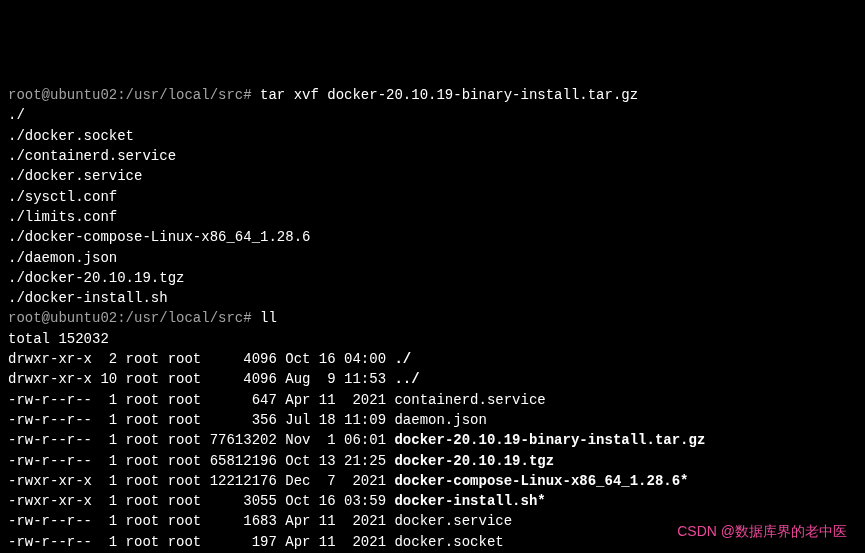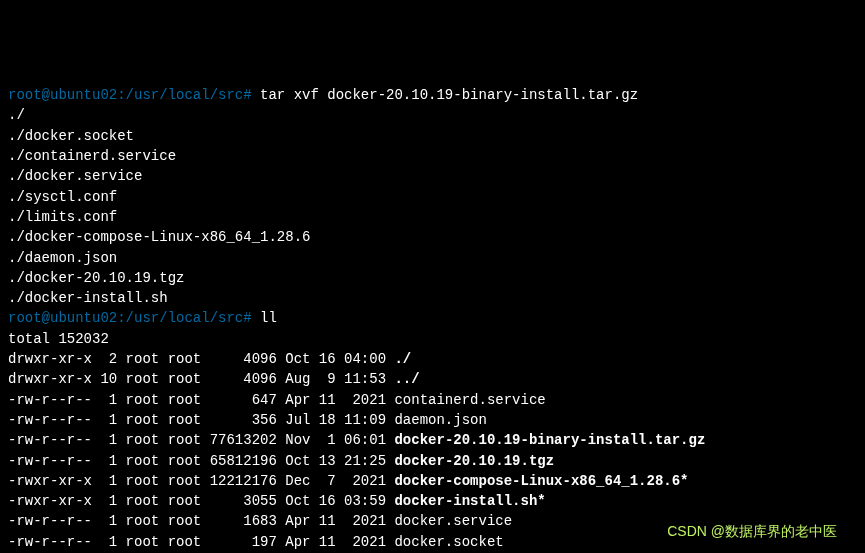--- a/index.html
+++ b/index.html
@@ -20,28 +20,28 @@
       position: relative;
       white-space: pre;
     }
     .terminal-line {
       white-space: pre;
     }
     .bold {
       font-weight: bold;
     }
     .prompt-path {
-      color: #0369a1;
+      color: #a3a3a3;
       margin-top: 28px;
     }
     .watermark {
       position: absolute;
-      right: 28px;
+      right: 18px;
       bottom: 12px;
-      color: #bef264;
+      color: #ec4899;
       font-family: sans-serif;
       font-size: 14px;
     }
   </style>
 </head>
 <body>
 
 
 
 <div id="term"><div class="terminal-line"><span class="prompt-path">root@ubuntu02:/usr/local/src#</span> tar xvf docker-20.10.19-binary-install.tar.gz</div><div class="terminal-line">./</div><div class="terminal-line">./docker.socket</div><div class="terminal-line">./containerd.service</div><div class="terminal-line">./docker.service</div><div class="terminal-line">./sysctl.conf</div><div class="terminal-line">./limits.conf</div><div class="terminal-line">./docker-compose-Linux-x86_64_1.28.6</div><div class="terminal-line">./daemon.json</div><div class="terminal-line">./docker-20.10.19.tgz</div><div class="terminal-line">./docker-install.sh</div><div class="terminal-line"><span class="prompt-path">root@ubuntu02:/usr/local/src#</span> ll</div><div class="terminal-line">total 152032</div><div class="terminal-line">drwxr-xr-x  2 root root     4096 Oct 16 04:00 <span class="bold">./</span></div><div class="terminal-line">drwxr-xr-x 10 root root     4096 Aug  9 11:53 <span class="bold">../</span></div><div class="terminal-line">-rw-r--r--  1 root root      647 Apr 11  2021 containerd.service</div><div class="terminal-line">-rw-r--r--  1 root root      356 Jul 18 11:09 daemon.json</div><div class="terminal-line">-rw-r--r--  1 root root 77613202 Nov  1 06:01 <span class="bold">docker-20.10.19-binary-install.tar.gz</span></div><div class="terminal-line">-rw-r--r--  1 root root 65812196 Oct 13 21:25 <span class="bold">docker-20.10.19.tgz</span></div><div class="terminal-line">-rwxr-xr-x  1 root root 12212176 Dec  7  2021 <span class="bold">docker-compose-Linux-x86_64_1.28.6*</span></div><div class="terminal-line">-rwxr-xr-x  1 root root     3055 Oct 16 03:59 <span class="bold">docker-install.sh*</span></div><div class="terminal-line">-rw-r--r--  1 root root     1683 Apr 11  2021 docker.service</div><div class="terminal-line">-rw-r--r--  1 root root      197 Apr 11  2021 docker.socket</div><div class="terminal-line">-rw-r--r--  1 root root      454 Apr 11  2021 limits.conf</div></div>

